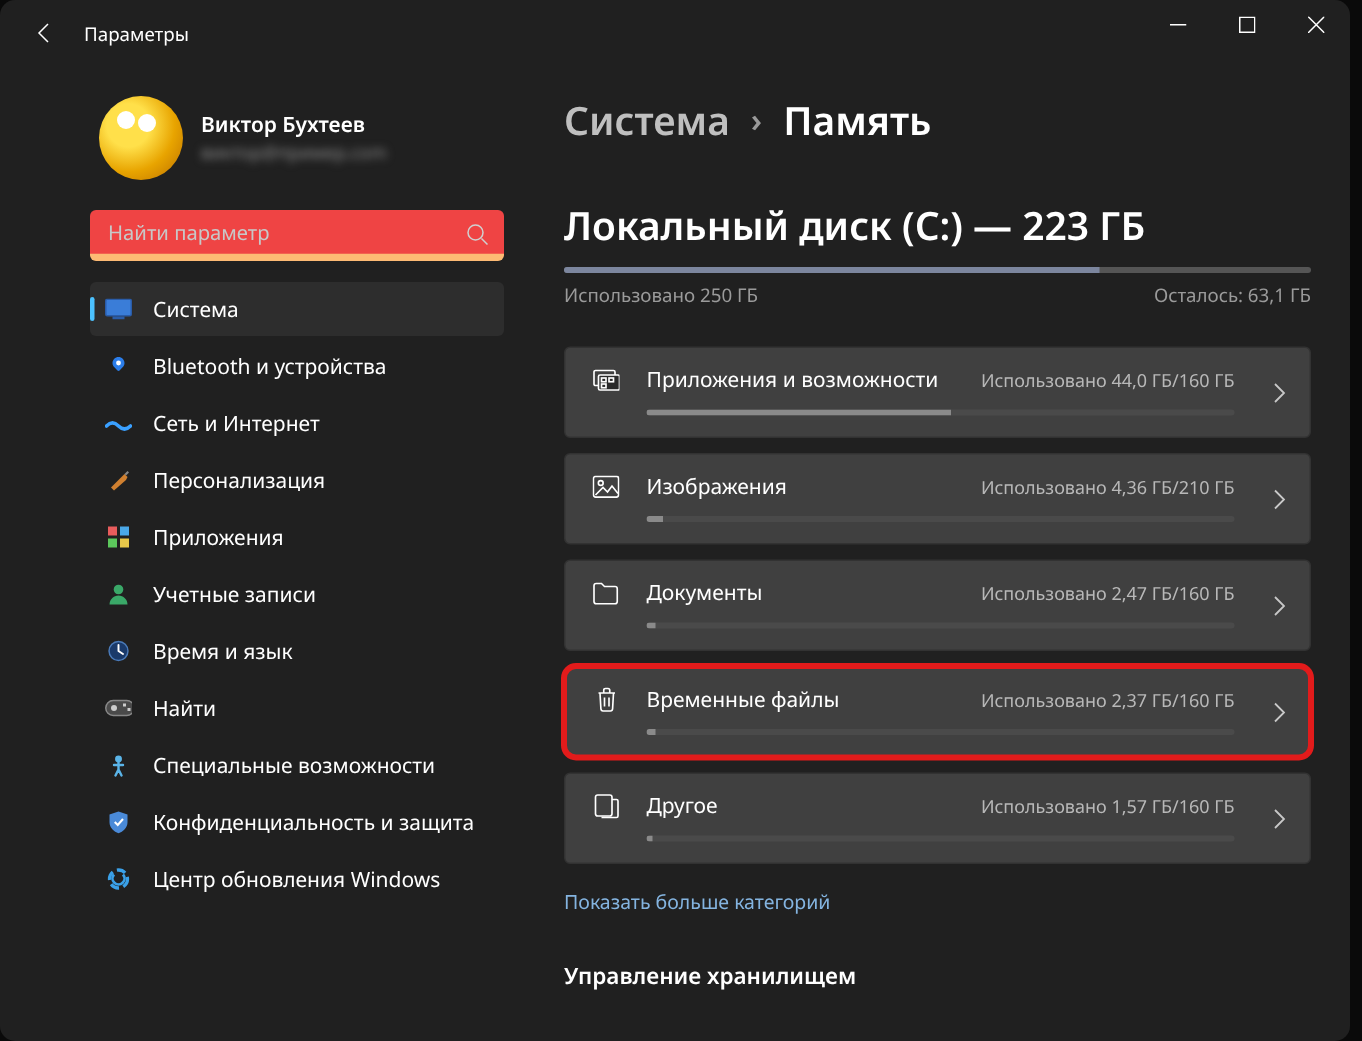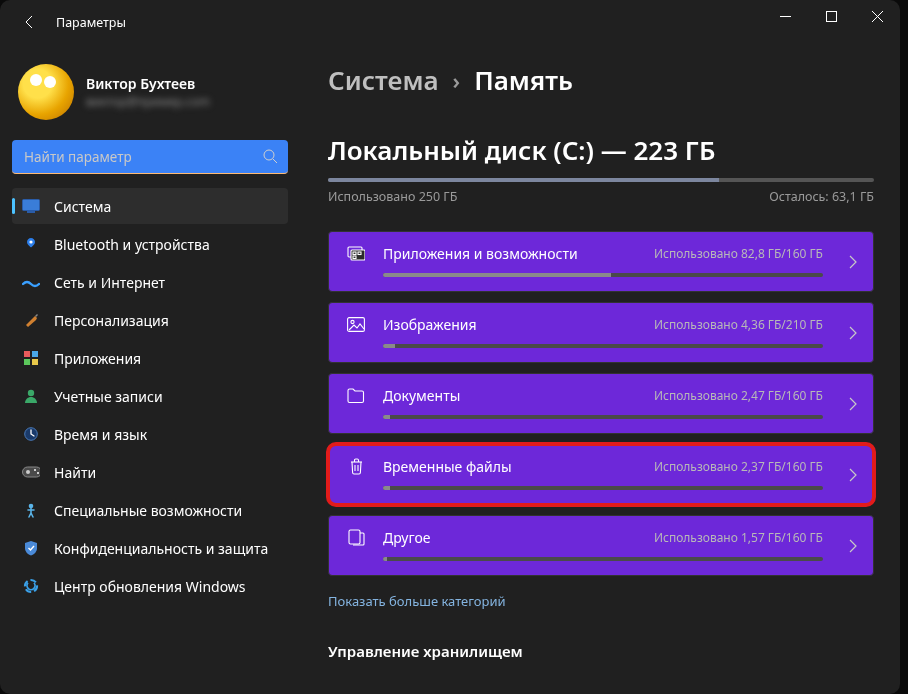--- a/index.html
+++ b/index.html
@@ -9,53 +9,53 @@
   
   .titlebar { height: 44px; display: flex; align-items: center; padding-left: 12px; }
   .back-btn { width: 36px; height: 36px; display:flex; align-items:center; justify-content:center; color:#fff; border-radius:4px;}
   .app-title { font-size: 12.5px; margin-left: 8px; color:#fff; }
   .win-controls { position:absolute; top:0; right:0; display:flex; }
   .win-btn { width:46px; height:32px; display:flex; align-items:center; justify-content:center; }
   .win-btn svg { stroke:#fff; }
 
   
   .content { display:flex; height: calc(694px - 44px); }
-  .sidebar { width: 300px; padding: 0 12px; display:flex; flex-direction:column; }
+  .sidebar { width: 300px; padding: 0 12px; display:flex; flex-direction:column;margin-left:48px; }
   .main { flex:1; padding: 0 26px 0 28px; overflow:hidden; }
 
   
   .profile { display:flex; align-items:center; gap:12px; padding: 20px 6px 16px 6px;}
   .avatar { width:56px; height:56px; border-radius:50%; background: radial-gradient(circle at 35% 35%, #ffe04a 0 28%, #e8a400 60%, #b86b00 100%); overflow:hidden; position:relative; }
   .avatar::after{ content:""; position:absolute; top:10px; left:12px; width:12px; height:12px; background:#fff; border-radius:50%; box-shadow: 14px 2px 0 #fff; }
   .profile-name { font-size:14px; font-weight:600; }
   .profile-email { font-size:12px; color:#8a8a8a; filter: blur(3px); }
 
   
   .search { position:relative; margin: 4px 0 14px 0;}
-  .search input { width:100%; height:34px; background:#3b82f6; border:none; border-bottom:1px solid #fdba74; border-radius:4px; padding:0 36px 0 12px; color:#fff; font-size:13.5px; }
+  .search input { width:100%; height:34px; background:#ef4444; border:none; border-bottom:5px solid #fdba74; border-radius:4px; padding:0 36px 0 12px; color:#fff; font-size:13.5px; }
   .search input::placeholder{ color:#c8c8c8; }
   .search .icon { position:absolute; right:10px; top:8px; }
 
   
   .nav { display:flex; flex-direction:column; gap:2px; }
   .nav-item { display:flex; align-items:center; gap:14px; height:36px; padding:0 10px; border-radius:4px; font-size:14px; color:#ffffff; position:relative;}
   .nav-item.active { background:#2d2d2d; }
   .nav-item.active::before { content:""; position:absolute; left:0; top:10px; width:3px; height:16px; background:#4cc2ff; border-radius:2px;}
   .nav-icon { width:18px; height:18px; display:flex; align-items:center; justify-content:center; font-size:15px;}
 
   
   .breadcrumb { display:flex; align-items:center; gap:14px; padding-top: 18px; font-size:26px; font-weight:600;}
   .breadcrumb .sep { color:#9a9a9a; font-size:22px;}
   .disk-title { font-size:26px; font-weight:600; margin-top: 34px; }
   .disk-bar { height:4px; background:#555; margin-top:10px; border-radius:2px; position:relative; overflow:hidden;}
   .disk-bar-fill { height:100%; background:#7c869e;}
   .disk-meta { display:flex; justify-content:space-between; font-size:12.5px; color:#9a9a9a; margin-top:6px;}
 
   .cat-list { margin-top: 26px; display:flex; flex-direction:column; gap:10px; }
-  .cat { background:#6d28d9; border-radius:4px; padding: 12px 50px 14px 16px; position:relative; border:1px solid #323232;}
+  .cat { background:#404040; border-radius:4px; padding: 12px 50px 14px 16px; position:relative; border:1px solid #323232;}
   .cat.highlight { outline: 4px solid #e21b1b; outline-offset:-2px; border-radius:8px;}
   .cat-row { display:flex; align-items:center; gap:16px; }
   .cat-icon { width:22px; display:flex; justify-content:center; color:#fff;}
   .cat-label { font-size:14px; flex:1;}
   .cat-usage { font-size:12px; color:#b8b8b8;}
   .cat-chevron { position:absolute; right:16px; top:50%; transform:translateY(-50%); color:#c8c8c8;}
   .cat-bar { height:4px; background:#4a4a4a; border-radius:2px; margin-top:10px; margin-left:38px; position:relative; overflow:hidden;}
   .cat-bar-fill { height:100%; background:#8a8a8a;}
 
   .show-more { color:#84b4e0; font-size:13px; margin-top:16px; display:inline-block;}
@@ -243,21 +243,21 @@
               <span class="cat-icon">
                 <svg width="18" height="16" viewBox="0 0 18 16" stroke="#fff" fill="none" stroke-width="1.1">
                   <rect x="1" y="1" width="14" height="10" rx="1"></rect>
                   <rect x="4" y="4" width="14" height="10" rx="1" fill="#2b2b2b"></rect>
                   <rect x="6" y="6" width="3" height="2.5"></rect>
                   <rect x="11" y="6" width="3" height="2.5"></rect>
                   <rect x="6" y="10" width="3" height="2.5"></rect>
                 </svg>
               </span>
               <span class="cat-label">Приложения и возможности</span>
-              <span class="cat-usage">Использовано 82,8 ГБ/160 ГБ</span>
+              <span class="cat-usage">Использовано 44,0 ГБ/160 ГБ</span>
             </div>
             <div class="cat-bar">
               <div class="cat-bar-fill" style="width:51.8%"></div>
             </div>
             <span class="cat-chevron">
               <svg width="8" height="14">
                 <path d="M1 1 L7 7 L1 13" stroke="#c8c8c8" fill="none" stroke-width="1.2"></path>
               </svg>
             </span>
           </div>

